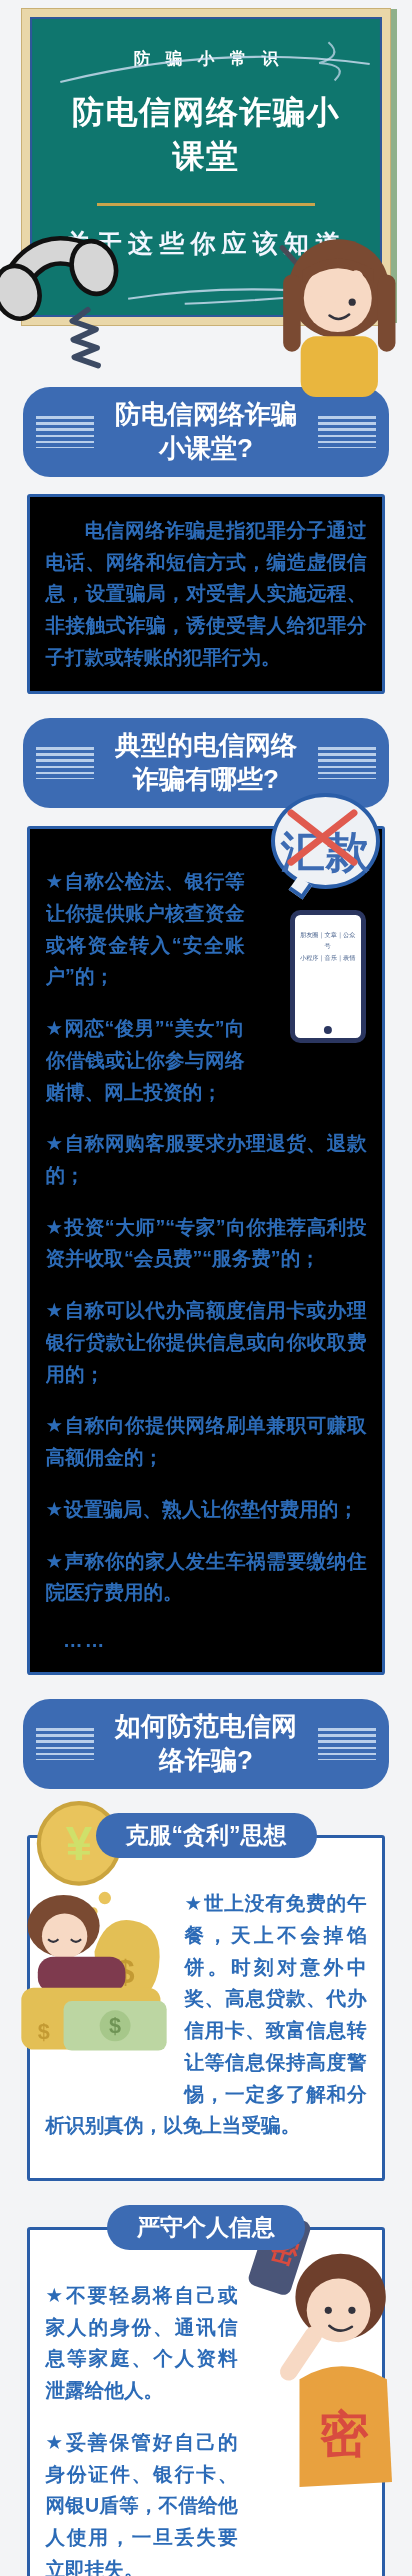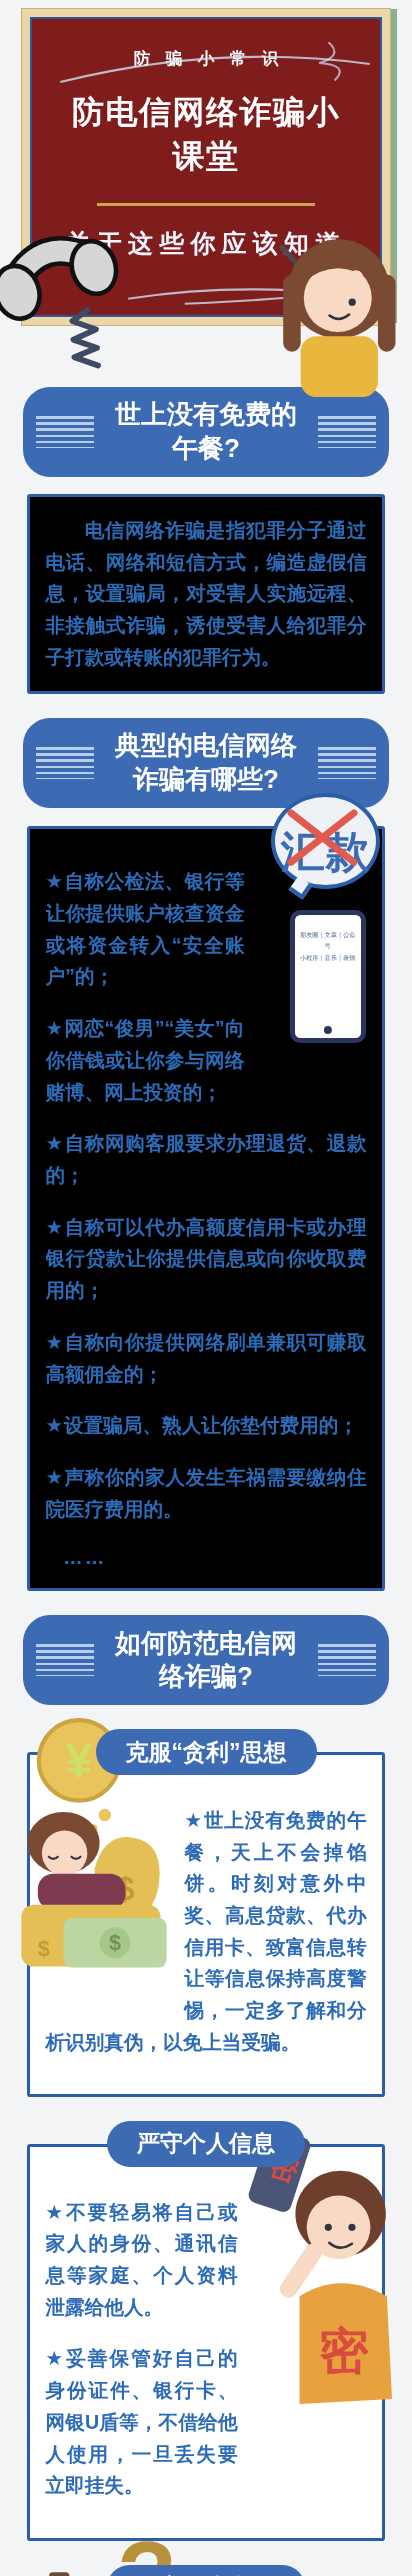--- a/index.html
+++ b/index.html
@@ -1,21 +1,21 @@
 <!DOCTYPE html>
 <html style="font-size:8.2px"><head>
 <meta charset="utf-8">
 <style>
   html,body{margin:0;padding:0;}
   body{width:412px;background:#f3f4f6;font-family:"Liberation Sans","DejaVu Sans",sans-serif;}
   .page{width:412px;overflow:hidden;padding-bottom:20.6px;}
 
   
   .boardwrap{position:relative;margin:9.3px 21.6px 62px;}
-  .board{position:relative;background:#7f1d1d;border:8.2px solid #e9d7a9;outline:1.5px solid #c9b075;
+  .board{position:relative;background:#0f766e;border:8.2px solid #e9d7a9;outline:1.5px solid #c9b075;
          box-shadow:inset 0 0 0 2.1px #2f579a;padding:31px 31px 57px;}
   .board::after{content:"";position:absolute;top:-8.2px;right:-14.4px;width:6.2px;height:105%;background:#8fb08a;}
   .kicker{color:#ffffff;font-size:16.5px;font-weight:700;letter-spacing:15.5px;text-align:center;text-indent:15.5px;}
   .btitle{color:#ffffff;font-size:32px;font-weight:900;text-align:center;margin-top:20.6px;letter-spacing:1.5px;}
   .bline{height:3.1px;background:#c9a44c;margin:24px 36px 20.6px;}
   .bsub{color:#f2f6ff;font-size:25px;font-weight:700;text-align:center;letter-spacing:6.2px;}
   .squiggle{position:absolute;pointer-events:none;}
   .handset{position:absolute;left:-27px;bottom:-52px;}
   .girl{position:absolute;right:-15.5px;bottom:-72px;}
 
@@ -104,21 +104,21 @@
       <circle cx="146" cy="146" r="7" fill="#33333d"></circle>
       <circle cx="196" cy="146" r="7" fill="#33333d"></circle>
       <path d="M152 172 Q 170 186 190 170" stroke="#33333d" stroke-width="5" fill="none" stroke-linecap="round"></path>
       <rect x="96" y="212" width="150" height="118" rx="30" fill="#e9b63e"></rect>
       <rect x="120" y="150" width="120" height="26" rx="13" fill="#f7d9c4" transform="rotate(-38 120 163)"></rect>
     </svg>
   </div>
 
   <div class="pill">
     <div class="hatch"></div>
-    <div class="t">世上没有免费的午餐?</div>
+    <div class="t">防电信网络诈骗小课堂?</div>
     <div class="hatch"></div>
   </div>
 
   <div class="box">
     <p class="item indent" style="margin:0;">电信网络诈骗是指犯罪分子通过电话、网络和短信方式，编造虚假信息，设置骗局，对受害人实施远程、非接触式诈骗，诱使受害人给犯罪分子打款或转账的犯罪行为。</p>
   </div>
 
   <div class="pill">
     <div class="hatch"></div>
     <div class="t wrap2">典型的电信网络诈骗有哪些?</div>
@@ -140,20 +140,21 @@
           <div>小程序｜音乐｜表情</div>
         </div>
         <div class="dot"></div>
       </div>
     </div>
     <div class="inner">
       <div class="spacer-r" style="width:122px;height:268px;"></div>
       <p class="item"><span class="star">★</span><span>自称公检法、银行等让你提供账户核查资金或将资金转入“安全账户”的；</span></p>
       <p class="item"><span class="star">★</span><span>网恋“俊男”“美女”向你借钱或让你参与网络赌博、网上投资的；</span></p>
       <p class="item"><span class="star">★</span><span>自称网购客服要求办理退货、退款的；</span></p>
+      <p class="item"><span class="star">★</span><span>投资“大师”“专家”向你推荐高利投资并收取“会员费”“服务费”的；</span></p>
       <p class="item"><span class="star">★</span><span>自称可以代办高额度信用卡或办理银行贷款让你提供信息或向你收取费用的；</span></p>
       <p class="item"><span class="star">★</span><span>自称向你提供网络刷单兼职可赚取高额佣金的；</span></p>
       <p class="item"><span class="star">★</span><span>设置骗局、熟人让你垫付费用的；</span></p>
       <p class="item"><span class="star">★</span><span>声称你的家人发生车祸需要缴纳住院医疗费用的。</span></p>
       <p class="ellipsis">……</p>
     </div>
   </div>
 
   <div class="pill">
     <div class="hatch"></div>

